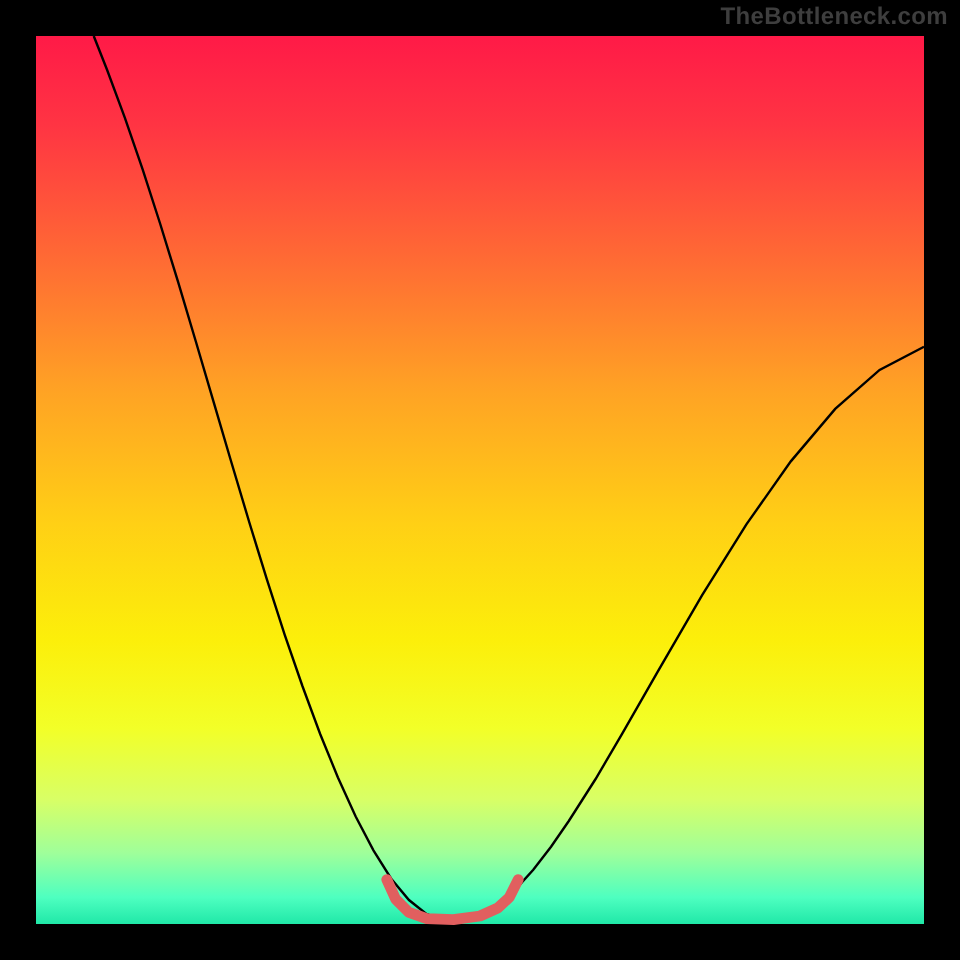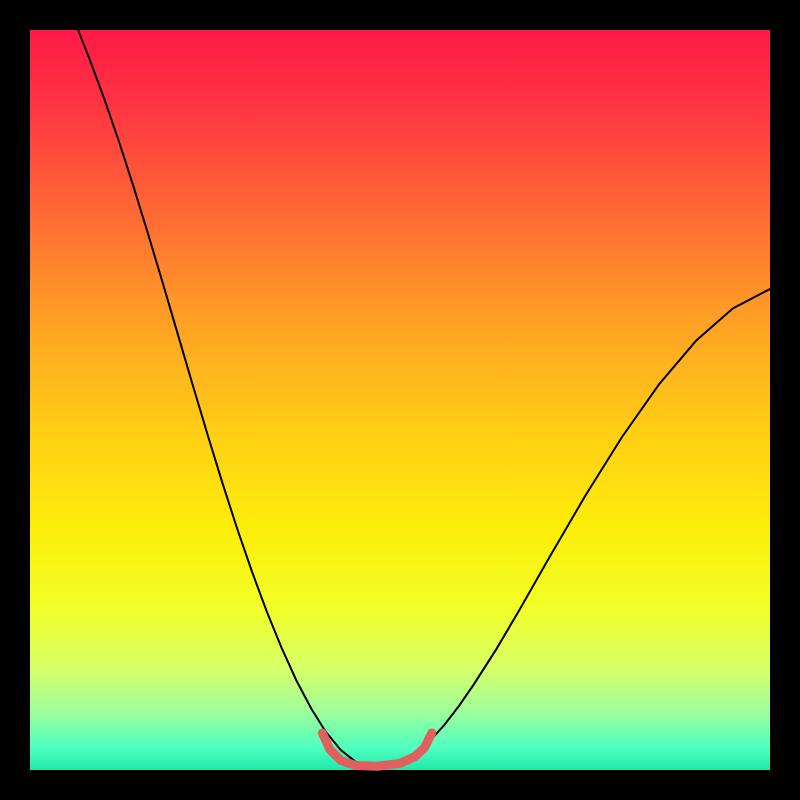--- a/index.html
+++ b/index.html
@@ -32,20 +32,21 @@
   svg {
     position: absolute;
     top: 0;
     left: 0;
   }
 </style>
 </head>
 <body>
 
 <div class="frame">
+  <div class="watermark">TheBottleneck.com</div>
 
   <svg id="chart-svg" width="800" height="800">
     <defs>
       <linearGradient id="bg-grad" x1="0" y1="0" x2="0" y2="1">
           <stop offset="0%" stop-color="#ff1a47"></stop>
           <stop offset="10%" stop-color="#ff3443"></stop>
           <stop offset="25%" stop-color="#ff6a34"></stop>
           <stop offset="40%" stop-color="#ffa324"></stop>
           <stop offset="55.00000000000001%" stop-color="#ffd015"></stop>
           <stop offset="68%" stop-color="#fcef0a"></stop>

